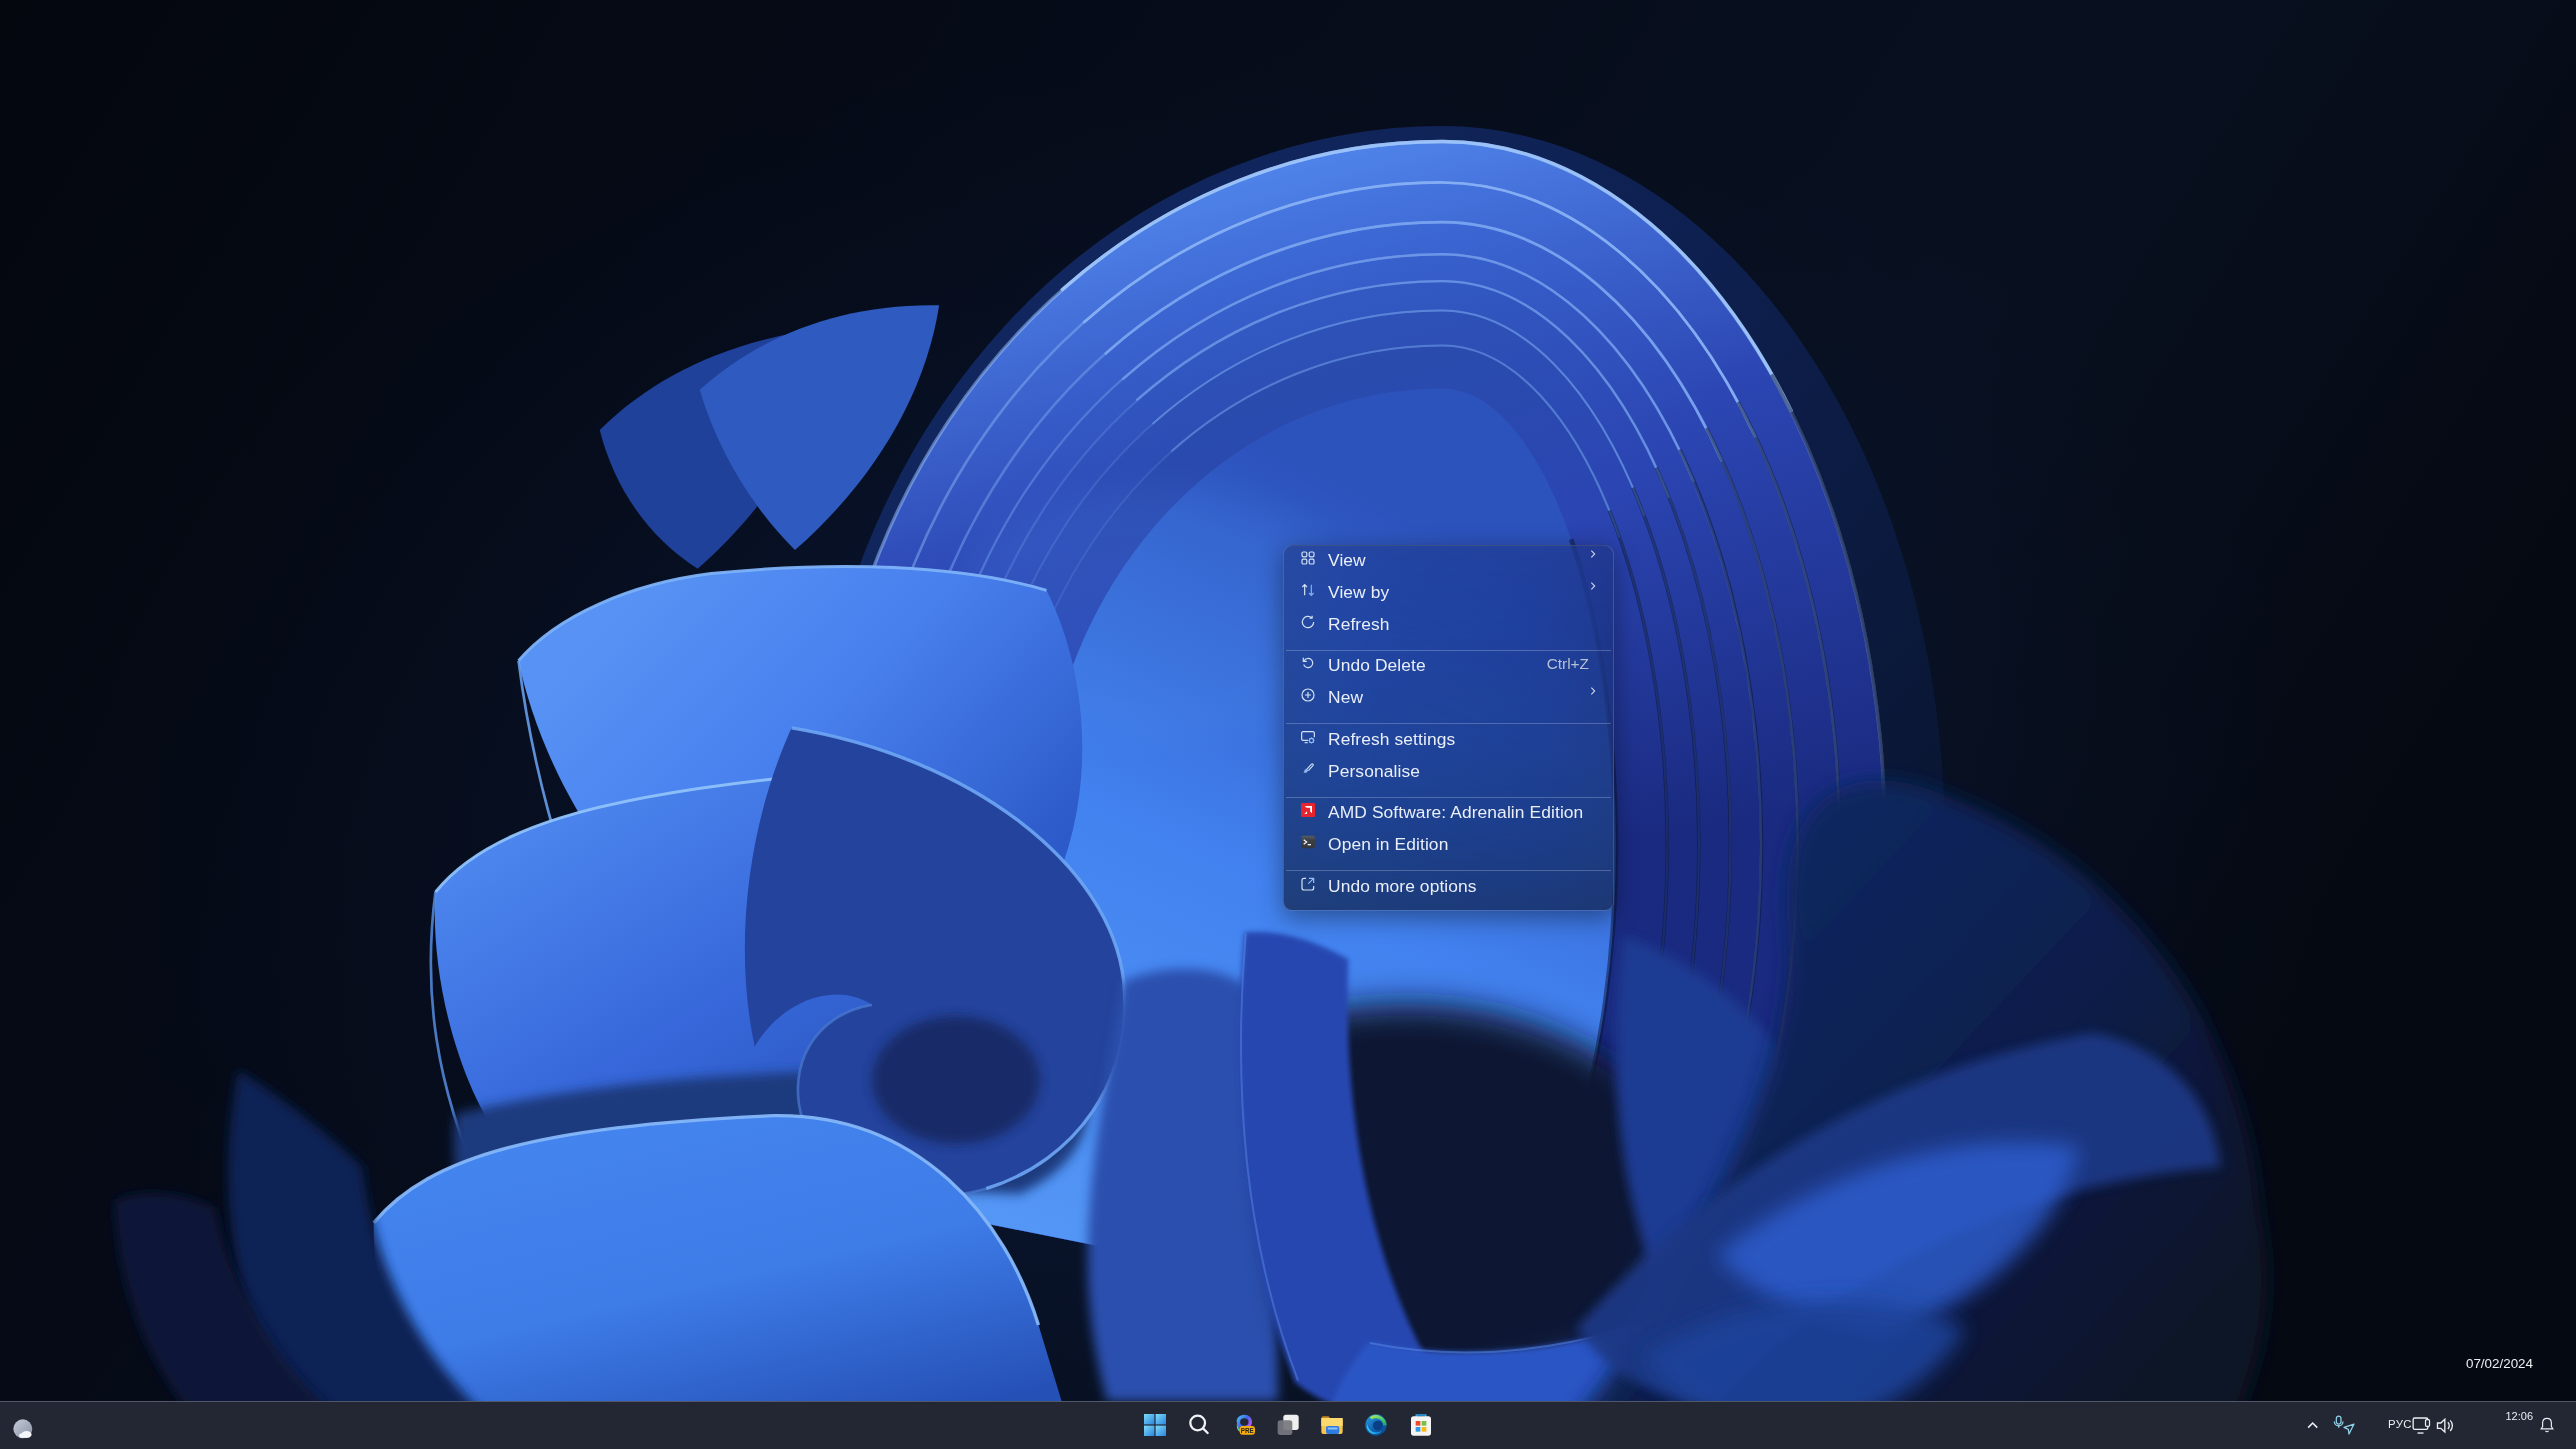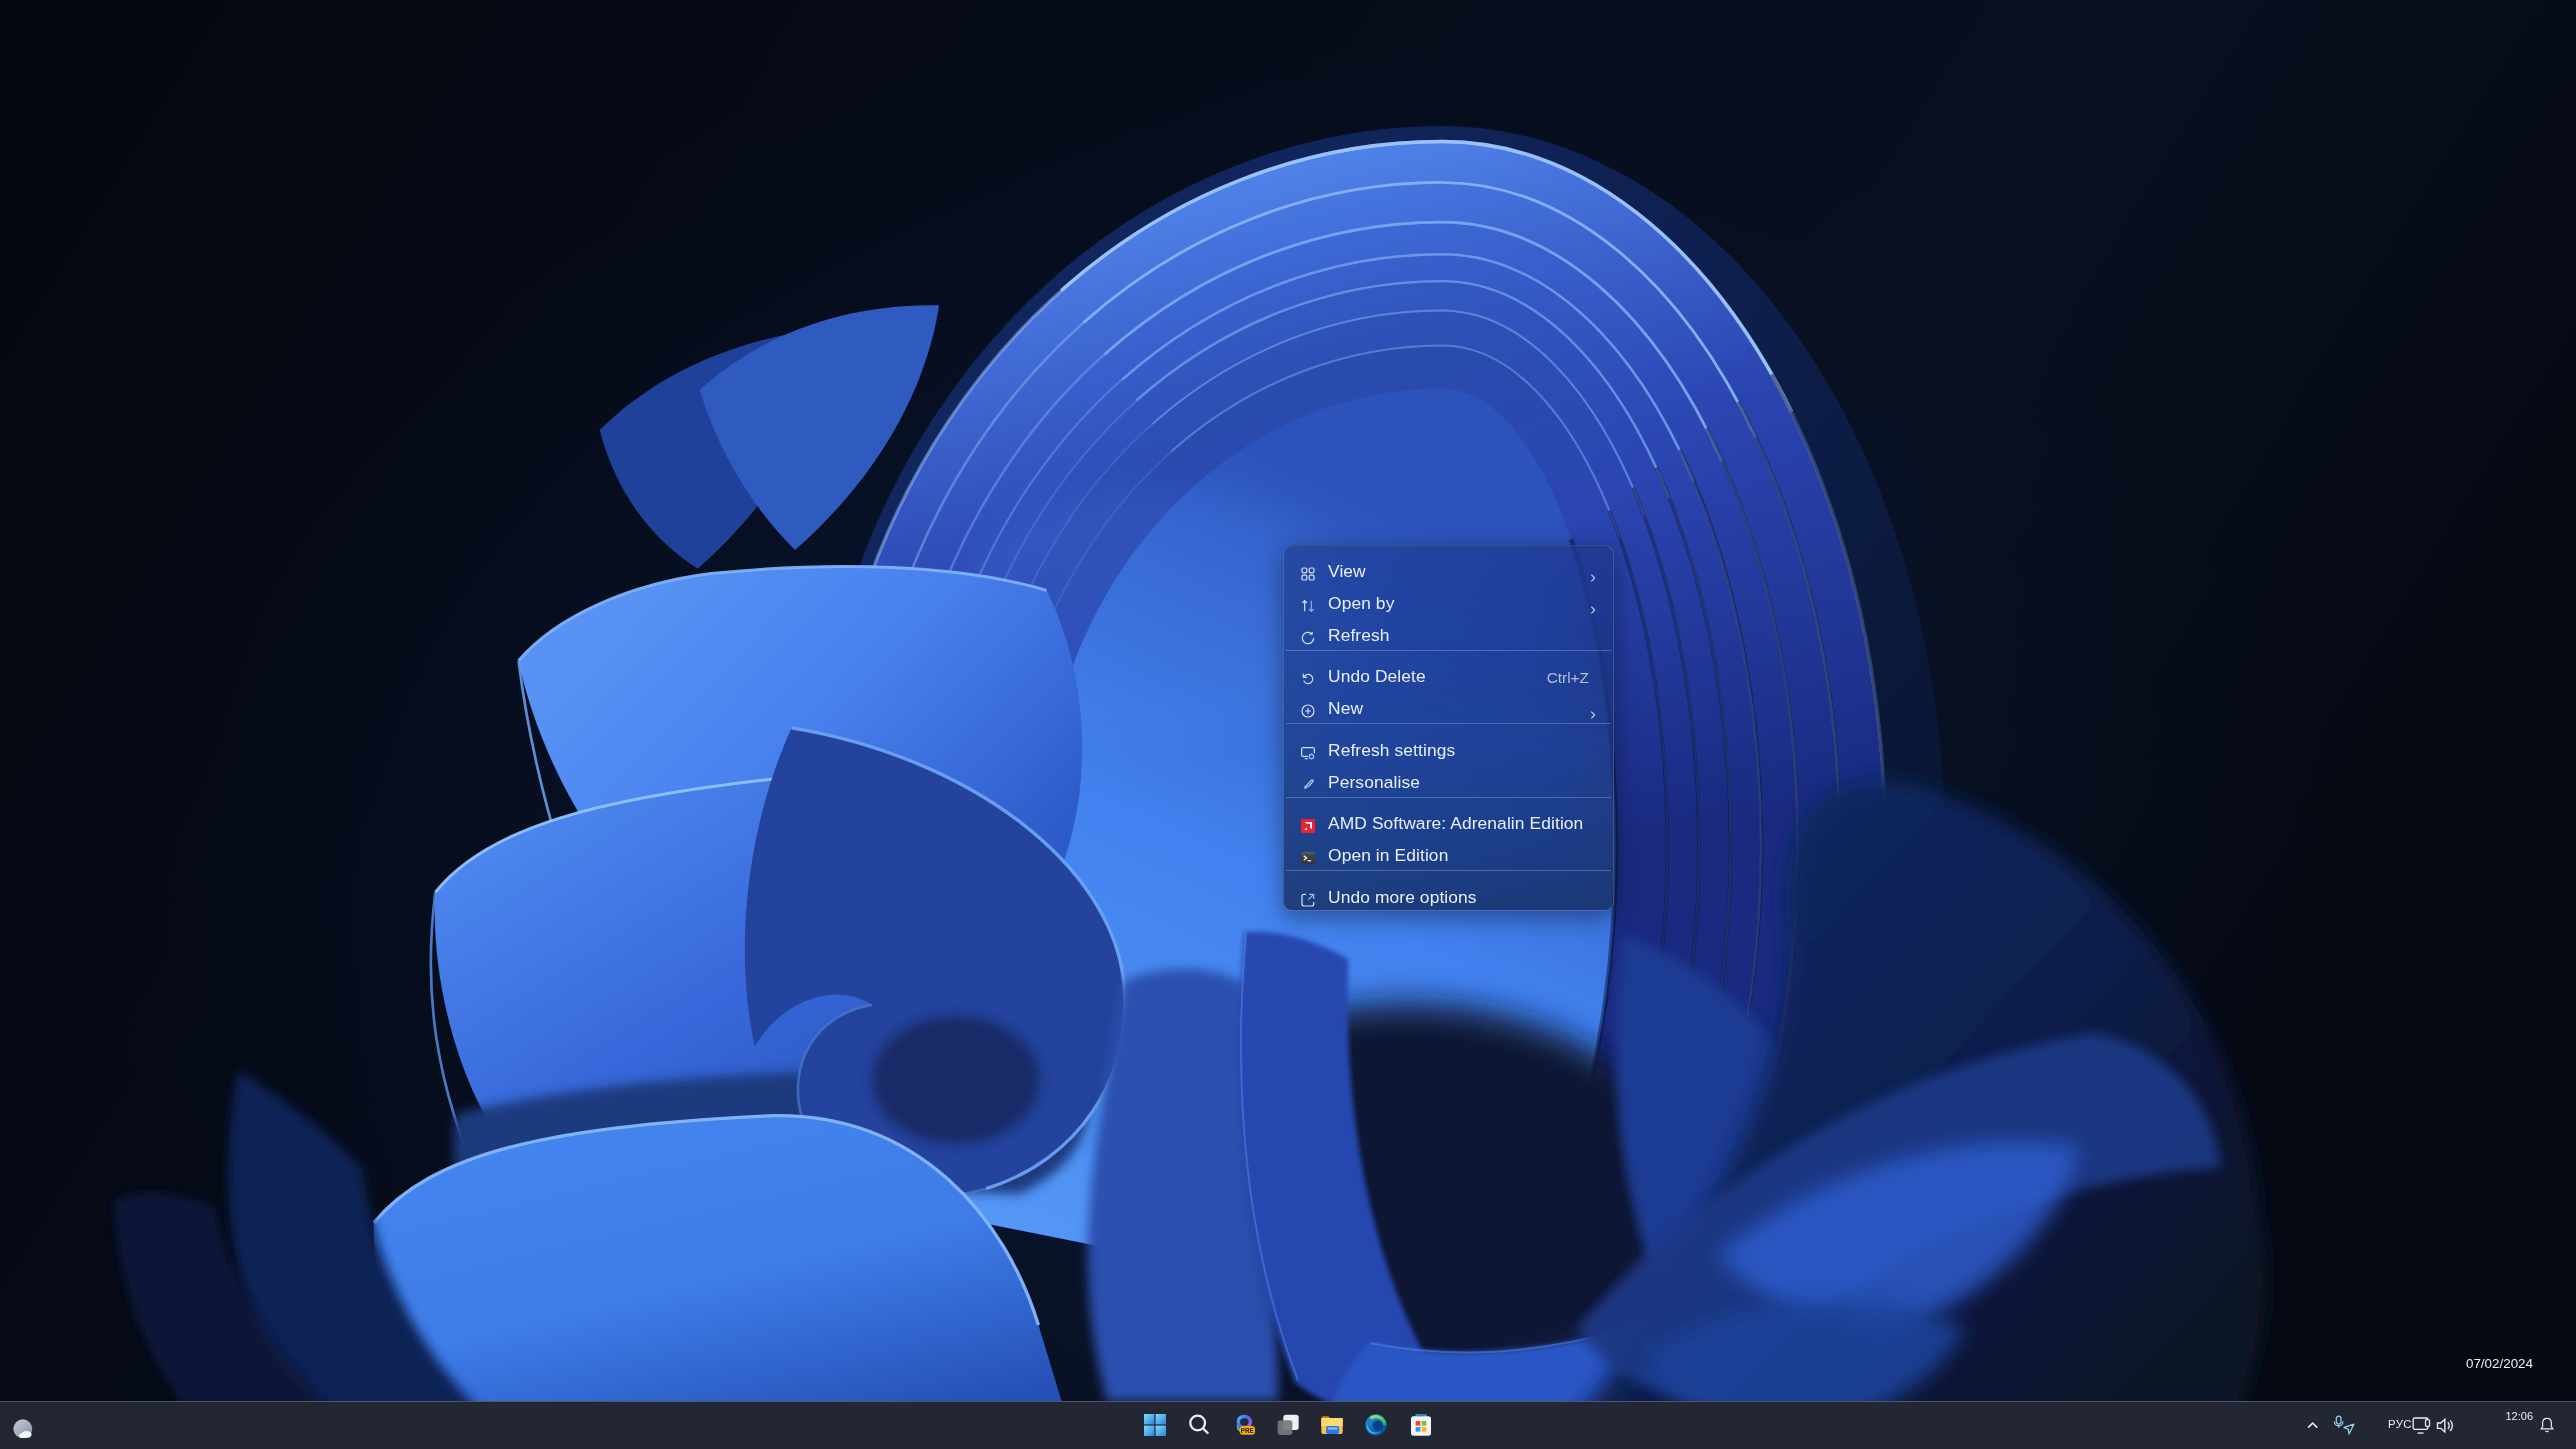--- a/index.html
+++ b/index.html
@@ -2,21 +2,21 @@
 <html style="font-size:10.7px"><head>
 <meta charset="utf-8">
 <style>
 html,body{margin:0;padding:0;width:2576px;height:1449px;overflow:hidden;background:#060a14;font-family:"Liberation Sans",sans-serif;}
 #wall{position:absolute;left:0;top:0;width:2576px;height:1449px;}
 
 #menu{position:absolute;left:1283px;top:545px;width:331px;height:366px;box-sizing:border-box;
  background:linear-gradient(180deg, rgba(30,48,112,0.5), rgba(22,34,80,0.55) 55%, rgba(13,20,46,0.62));backdrop-filter:blur(40px) saturate(1.25);
  border:0.7px solid rgba(150,170,210,0.28);border-radius:9.4px;
  box-shadow:0 6.7px 24px rgba(0,0,0,0.38);padding:4px 0;z-index:5;}
-.mi{height:32px;display:flex;align-items:flex-end;position:relative;}
+.mi{height:32px;display:flex;align-items:flex-start;position:relative;}
 .mi .ic{width:16px;height:16px;margin-left:16px;flex:0 0 16px;}
 .mi .lb{margin-left:12px;font-size:17.4px;color:#e9eef8;letter-spacing:0.1px;}
 .mi .acc{position:absolute;right:24px;font-size:15.4px;color:#b6c0d2;}
 .mi .chev{position:absolute;right:16px;width:8px;height:8px;}
 .sep{height:0.7px;background:rgba(210,220,240,0.28);margin:4px 2px 4.7px 2px;}
 
 #bar{position:absolute;left:0;top:1401px;width:2576px;height:48px;background:#232734;border-top:0.7px solid rgba(120,128,146,0.55);box-sizing:border-box;z-index:4;}
 .ticon{position:absolute;top:1413px;width:24px;height:24px;z-index:6;}
 .tray{position:absolute;z-index:6;color:#eceef2;}
 </style>
@@ -189,21 +189,21 @@
     </div>
  <div class="mi">
       <svg class="ic" viewBox="0 0 24 24">
         <g fill="none" stroke="#d4e2f6" stroke-width="1.8">
           <path d="M7 20 V4 M3.5 7.5 L7 4 L10.5 7.5"></path>
         </g>
         <g fill="none" stroke="#7fb2e8" stroke-width="1.8">
           <path d="M17 4 V20 M13.5 16.5 L17 20 L20.5 16.5"></path>
         </g>
       </svg>
-      <span class="lb">Open by</span>
+      <span class="lb">View by</span>
       <svg class="chev" viewBox="0 0 12 12">
         <path d="M3.5 1 L8.5 6 L3.5 11" fill="none" stroke="#cfd8e8" stroke-width="1.6"></path>
       </svg>
     </div>
  <div class="mi">
       <svg class="ic" viewBox="0 0 24 24">
         <path d="M20.5 12 a8.5 8.5 0 1 1 -2.6 -6.1" fill="none" stroke="#d4e2f6" stroke-width="1.8"></path>
         <path d="M18.3 2.5 L18.1 6.3 L14.3 6.1" fill="none" stroke="#d4e2f6" stroke-width="1.8"></path>
       </svg>
       <span class="lb">Refresh</span>

